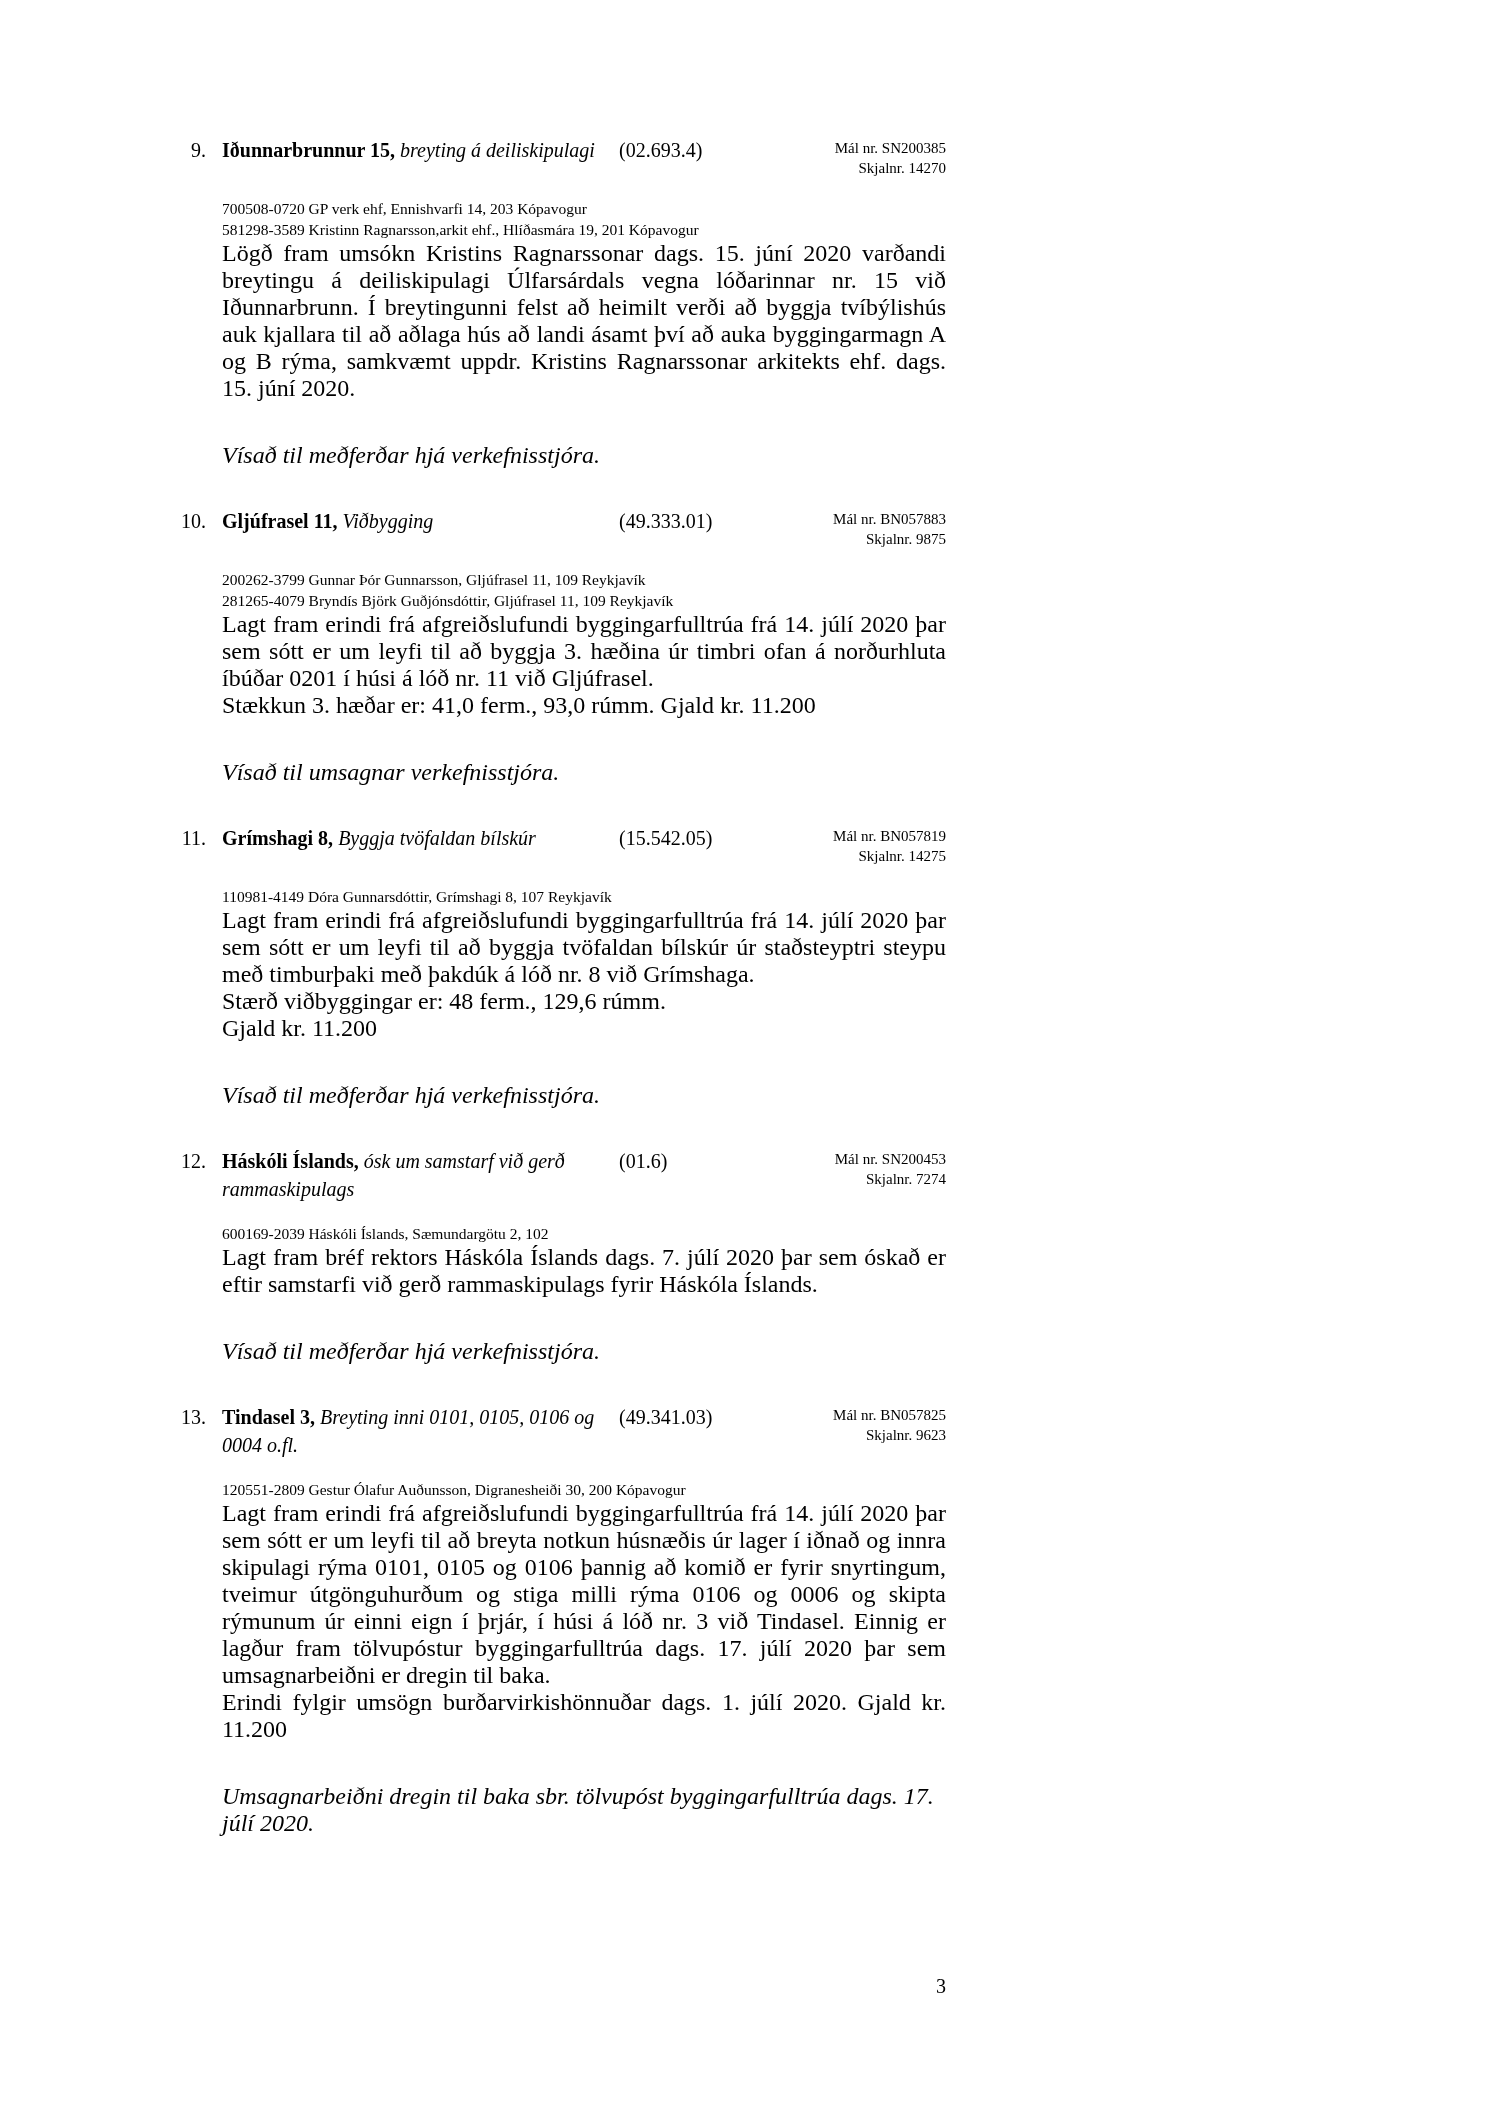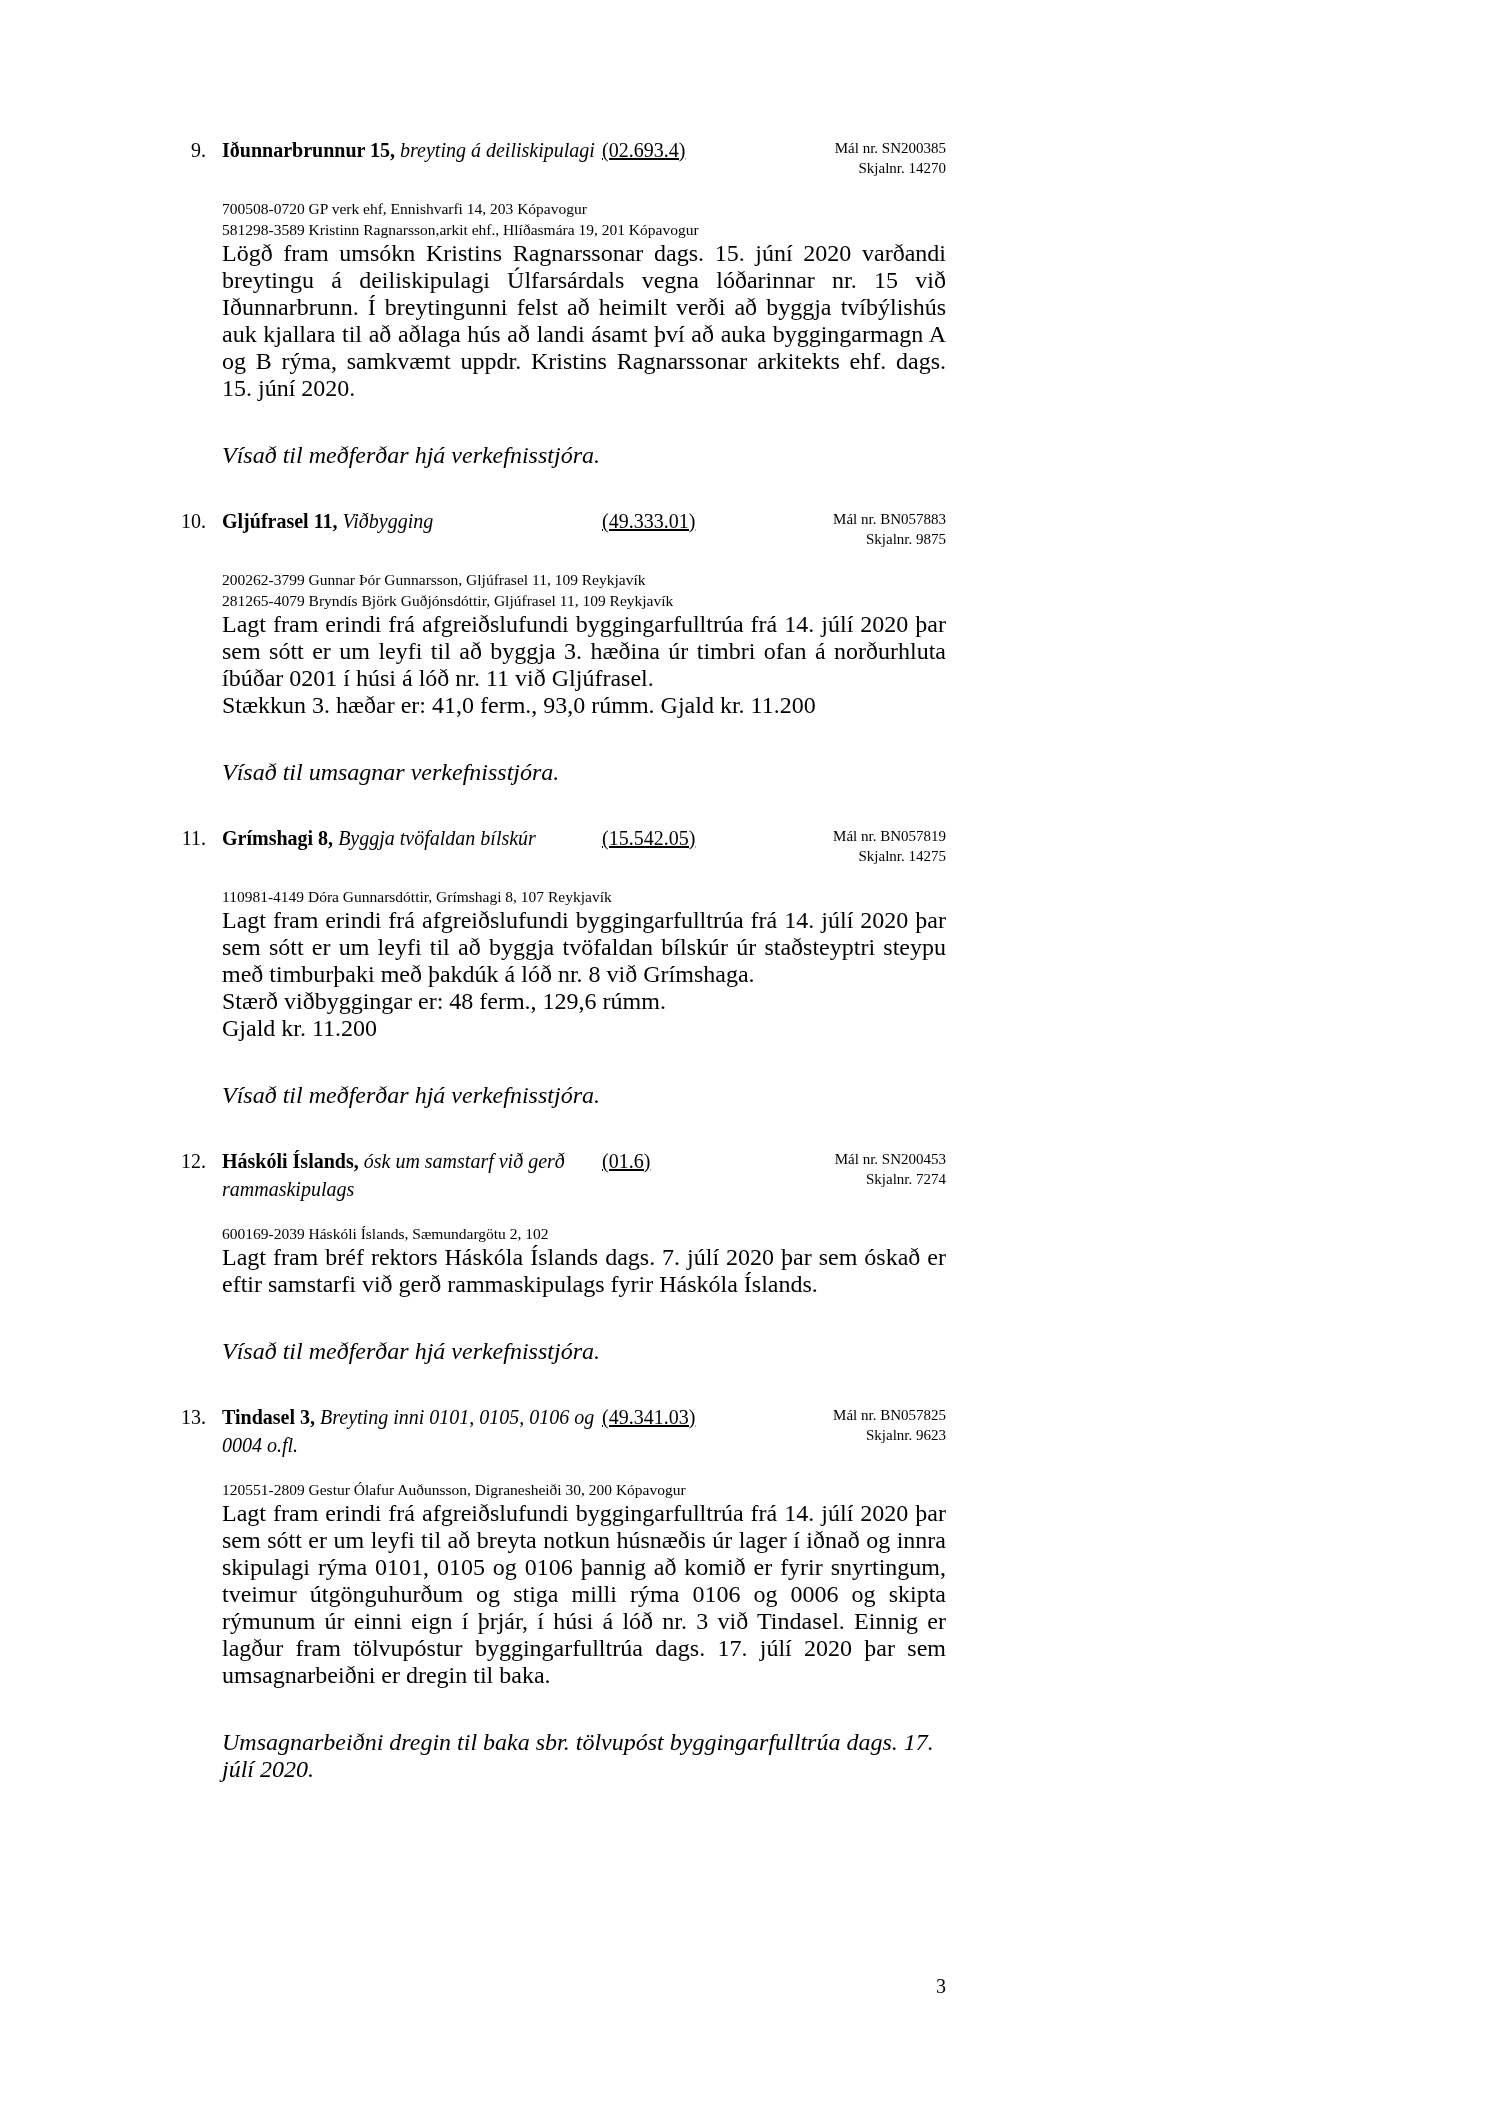--- a/index.html
+++ b/index.html
@@ -34,22 +34,22 @@
     flex: 0 0 380px;
     width: 380px;
     font-size: 20px;
     line-height: 28px;
   }
   .title .b { font-weight: bold; }
   .title .i { font-style: italic; }
   .code {
     font-size: 20px;
     line-height: 28px;
+    margin-left: 17px;
     white-space: nowrap;
-    text-decoration: underline;
   }
   .meta {
     margin-left: auto;
     text-align: right;
     font-size: 15px;
     line-height: 20px;
     padding-top: 2px;
     white-space: nowrap;
   }
   .parties { font-size: 15.5px; line-height: 21px; margin-top: 20px; }
@@ -189,20 +189,21 @@
           <div class="meta">
             <div>Mál nr. BN057825</div>
             <div>Skjalnr. 9623</div>
           </div>
         </div>
         <div class="parties">
           <div>120551-2809 Gestur Ólafur Auðunsson, Digranesheiði 30, 200 Kópavogur</div>
         </div>
         <div class="bodytext">
           <p>Lagt fram erindi frá afgreiðslufundi byggingarfulltrúa frá 14. júlí 2020 þar sem sótt er um leyfi til að breyta notkun húsnæðis úr lager í iðnað og innra skipulagi rýma 0101, 0105 og 0106 þannig að komið er fyrir snyrtingum, tveimur útgönguhurðum og stiga milli rýma 0106 og 0006 og skipta rýmunum úr einni eign í þrjár, í húsi á lóð nr. 3 við Tindasel. Einnig er lagður fram tölvupóstur byggingarfulltrúa dags. 17. júlí 2020 þar sem umsagnarbeiðni er dregin til baka.</p>
+          <p>Erindi fylgir umsögn burðarvirkishönnuðar dags. 1. júlí 2020. Gjald kr. 11.200</p>
           <p class="note">Umsagnarbeiðni dregin til baka sbr. tölvupóst byggingarfulltrúa dags. 17. júlí 2020.</p>
         </div>
       </div>
     </div>
 
   </div>
 
   <div class="pagenum">3</div>
 </div>
 

